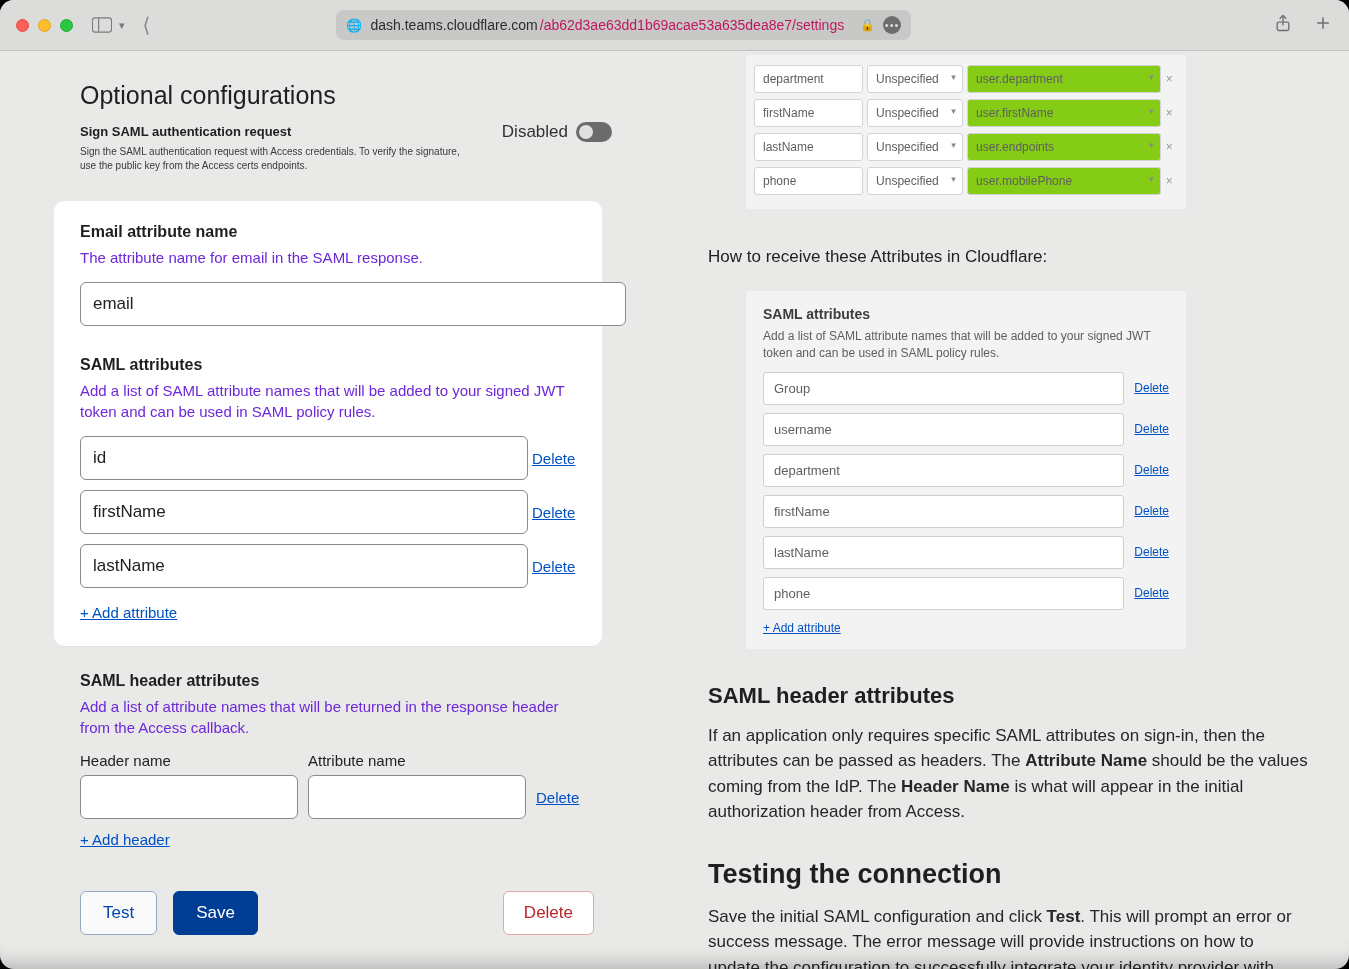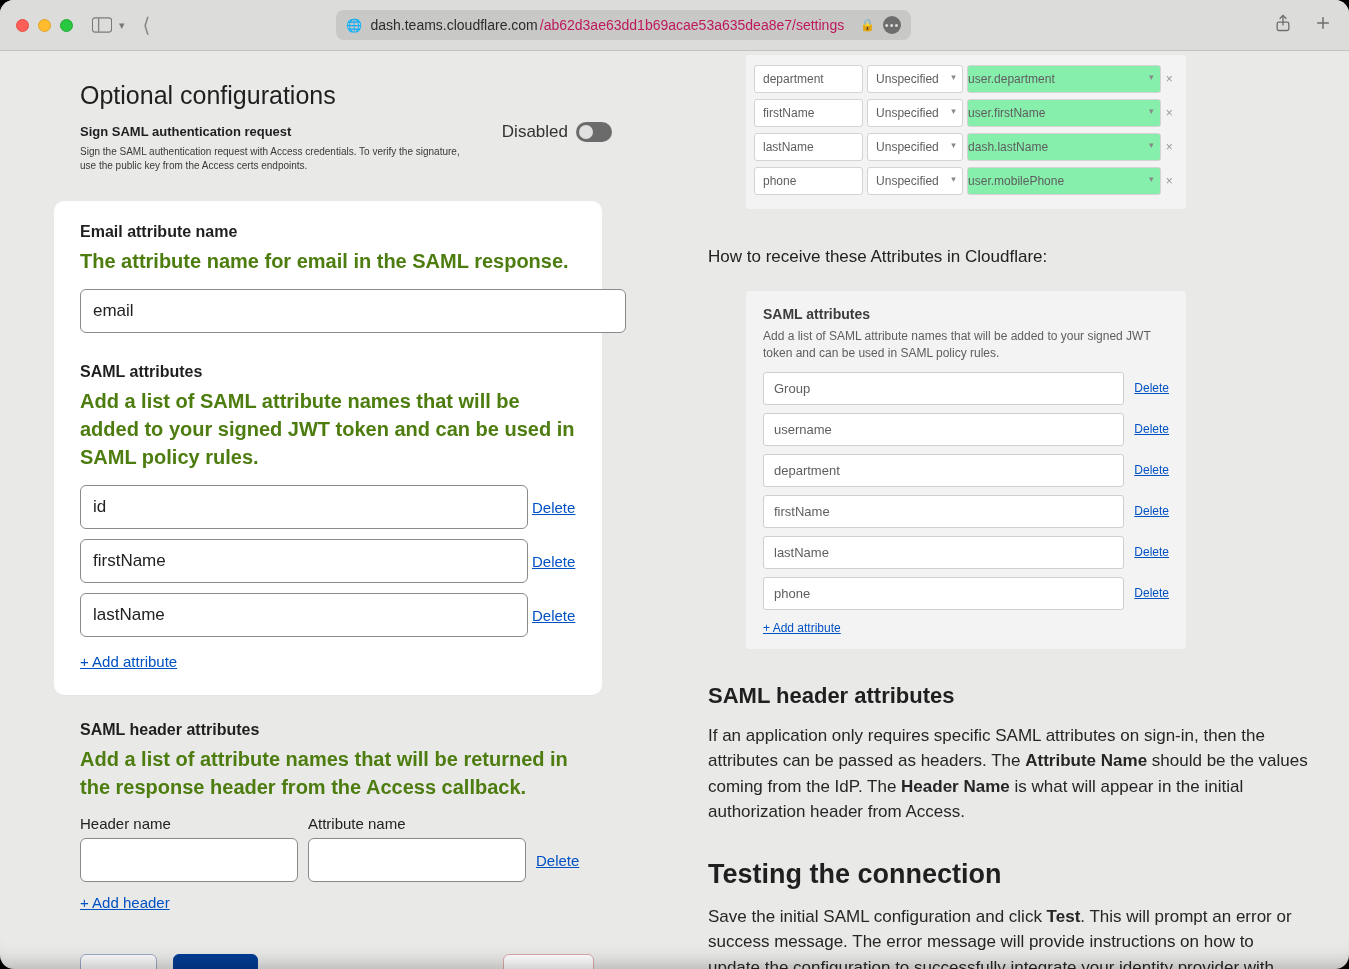--- a/index.html
+++ b/index.html
@@ -109,21 +109,21 @@
 
   .card {
     background: var(--card-bg);
     border-radius:10px;
     padding:22px 26px 24px 26px;
     margin-left:-26px; margin-right:10px;
     margin-top:18px;
     box-shadow: 0 1px 0 rgba(0,0,0,0.02);
   }
   .field-label{ font-size:16px; font-weight:700; margin:0 0 6px 0;}
-  .field-desc{ font-size:20px; color:#4d7c0f; margin:0 0 14px 0; line-height:1.4;font-weight:bold;}
+  .field-desc{ font-size:15px; color:#6d28d9; margin:0 0 14px 0; line-height:1.4;}
   .text-input{
     width: 546px; height:44px;
     border:1px solid var(--border);
     border-radius:6px;
     font-size:17px;
     padding:0 12px;
     color:#222;
     background:#fff;
   }
 
@@ -179,21 +179,21 @@
     padding:4px 8px 8px 8px;
     margin-top:-6px;
     width:440px;
     margin-left:38px;
   }
   .ss-table { width:100%; border-spacing:0 6px; }
   .ss-table td { font-size:12px; color:#5e5e5e;}
   .ss-table .c1 { width:100px; padding:6px 8px; border:1px solid #d3d3d3; border-radius:3px; background:#fff;}
   .ss-table .c2 { width:88px; padding:6px 8px; border:1px solid #d3d3d3; border-radius:3px; background:#fff; position:relative;}
   .ss-table .c2::after{content:"▾"; position:absolute; right:6px; top:6px; font-size:9px; color:#888;}
-  .ss-table .c3 { width:178px; padding:6px 0; border:1px solid #d3d3d3; border-radius:3px; background:#86efac; position:relative;margin-top:30px;}
+  .ss-table .c3 { width:178px; padding:6px 8px; border:1px solid #d3d3d3; border-radius:3px; background:#84cc16; position:relative;margin-top:30px;}
   .ss-table .c3::after{content:"▾"; position:absolute; right:6px; top:6px; font-size:9px; color:#888;}
   .ss-table .cx { width:16px; text-align:center; color:#999; font-size:12px;}
   .ss-table td+td{ }
   .ss-table tr td { }
   .ss-table .gap{width:4px;}
 
   .doc-h { font-size:17px; color:#222; margin:38px 0 24px 0;}
   .doc-h2{ font-size:22px; font-weight:700; margin:34px 0 14px 0; color:#1f1f1f;}
   .doc-hbig{ font-size:27px; font-weight:700; margin:34px 0 14px 0; color:#1f1f1f;}
   .doc-p { font-size:17px; line-height:1.5; color:#262626; margin:0 0 12px 0; max-width:600px;}
@@ -350,21 +350,21 @@
             <td class="c2">Unspecified</td>
                 <td class="gap"></td>
             <td class="c3">user.firstName</td>
             <td class="cx">×</td>
           </tr>
           <tr>
             <td class="c1">lastName</td>
                 <td class="gap"></td>
             <td class="c2">Unspecified</td>
                 <td class="gap"></td>
-            <td class="c3">dash.lastName</td>
+            <td class="c3">user.endpoints</td>
             <td class="cx">×</td>
           </tr>
           <tr>
             <td class="c1">phone</td>
                 <td class="gap"></td>
             <td class="c2">Unspecified</td>
                 <td class="gap"></td>
             <td class="c3">user.mobilePhone</td>
             <td class="cx">×</td>
           </tr>

